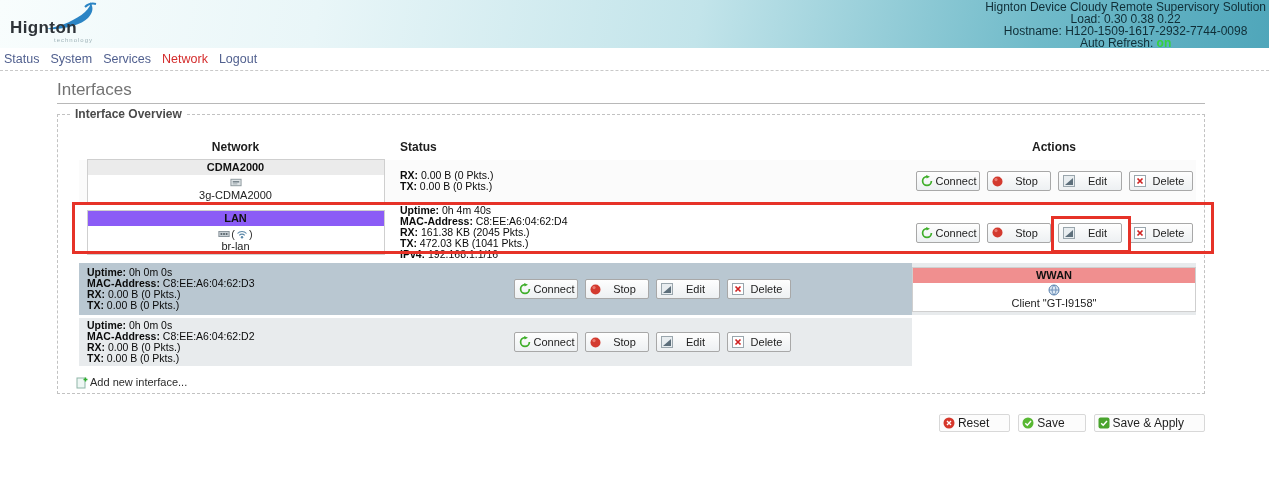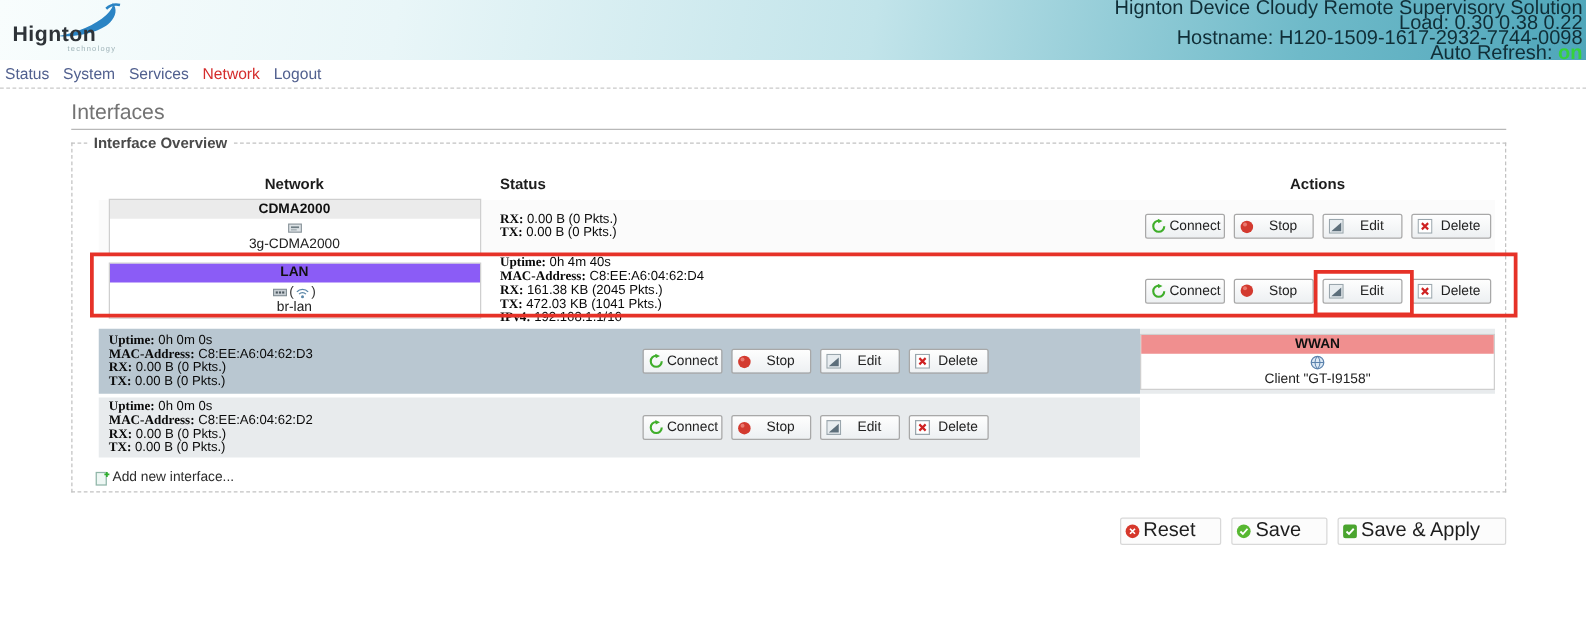--- a/index.html
+++ b/index.html
@@ -7,22 +7,22 @@
   .page { position: relative; width: 1269px; height: 498px; background: #fff; overflow: hidden; }
 
   
   .header { position: absolute; left: 0; top: 0; width: 1269px; height: 48px;
     background: linear-gradient(100deg,#f8fdfd 0%,#e9f6f8 25%,#c2e4ea 55%,#6fbac9 82%,#4fa6ba 100%); }
   .logo { position: absolute; left: 10px; top: 2px; width: 110px; height: 46px; }
   .logo-swoosh { position: absolute; left: 34px; top: 0; }
   .logo-text { position: absolute; left: 0; top: 16px; font-size: 17px; font-weight: bold;
     color: #2e3338; letter-spacing: .4px; }
   .logo-tagline { position: absolute; left: 44px; top: 35px; font-size: 6px; color: #9fb3b8; letter-spacing: 1px; }
-  .header-info { position: absolute; right: 3px; top: 1px; text-align: right;
-    font-size: 16px; line-height: 12px; color: #102e37; }
+  .header-info { position: absolute; right: 3px; top: 1px; text-align: center;
+    font-size: 12px; line-height: 12px; color: #102e37; }
   .autorefresh-on { color: #35d23c; font-weight: bold; }
 
   
   .nav { position: absolute; left: 0; top: 48px; width: 1269px; height: 23px; background: #fff;
     border-bottom: 1px dashed #c9c9c9; display: flex; align-items: center; gap: 11px;
     padding-left: 4px; font-size: 12.5px; }
   .nav a { color: #51608f; text-decoration: none; cursor: pointer; }
   .nav a.active { color: #d42c2c; }
 
   
@@ -53,37 +53,37 @@
     text-align: center; color: #111; }
   .badge-gray  { background: #ebebeb; }
   .badge-green { background: #8b5cf6; }
   .badge-red   { background: #f08f8f; }
   .iconline { text-align: center; height: 14px; padding-top: 1px; font-size: 11px; color: #333;
     display: flex; align-items: center; justify-content: center; gap: 1px; }
   .ifname { text-align: center; font-size: 11px; color: #222; padding-bottom: 2px; white-space: nowrap; }
 
   .status { display: flex; flex-direction: column; justify-content: center;
     padding-left: 8px; font-size: 10.5px; line-height: 11px; color: #0a0a0a; white-space: nowrap; }
-  .status b { font-weight: bold; font-family: Liberation Serif, serif; }
+  .status b { font-weight: bold; }
 
   .actions { display: flex; align-items: center; justify-content: center; gap: 7px; }
   .abtn { width: 64px; height: 20px; background: linear-gradient(#fefefe,#edf0f2);
     border: 1px solid #a8a8a8; border-radius: 2px; display: flex; align-items: center;
     padding-left: 4px; gap: 3px; font-size: 11px; color: #222; cursor: pointer; }
   .abtn .lbl { flex: 1; text-align: center; padding-right: 3px; }
   .icn { display: inline-flex; width: 12px; height: 12px; align-items: center; justify-content: center; }
 
   .addlink { position: absolute; left: 18px; top: 261px; display: flex; align-items: center;
     gap: 2px; font-size: 11px; color: #2b2b2b; cursor: pointer; }
 
   
   .footer { position: absolute; top: 414px; right: 64px; display: flex; gap: 8px; }
   .fbtn { display: flex; align-items: center; gap: 3px; background: #fcfcfc;
     border: 1px solid #d8d8d8; border-radius: 2px; padding: 1px 20px 1px 3px;
-    font-size: 16px; color: #1e1e1e; cursor: pointer; }
+    font-size: 12px; color: #1e1e1e; cursor: pointer; }
 
   
   .ann { position: absolute; border: 3px solid #e63228; pointer-events: none; z-index: 50; }
   .ann-row  { left: 72px;  top: 202px; width: 1142px; height: 52px; }
   .ann-edit { left: 1051px; top: 216px; width: 80px;  height: 37px; }
 </style>
 </head>
 <body>
 
 <div class="page">

